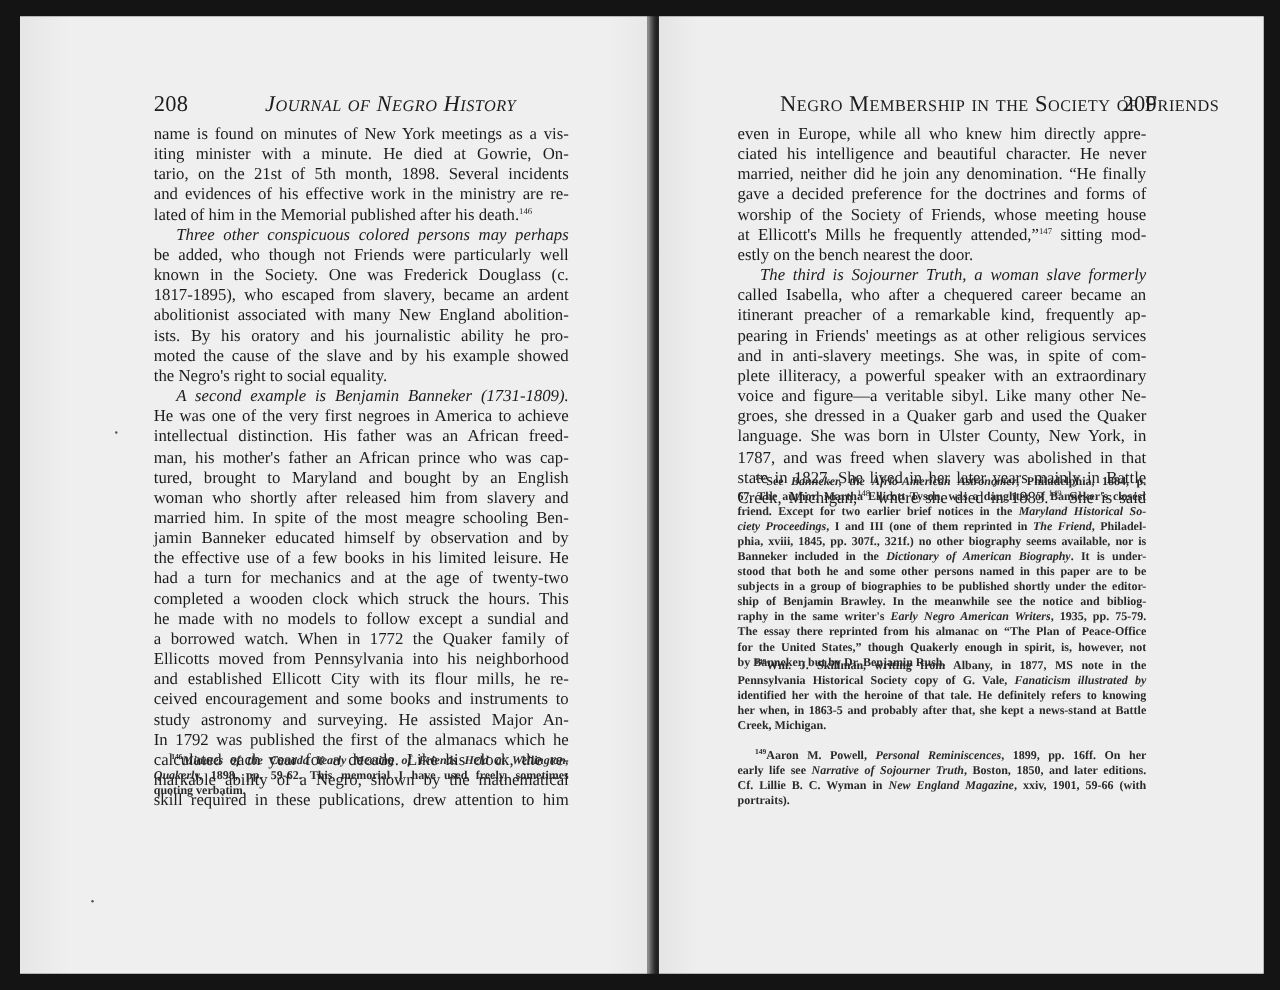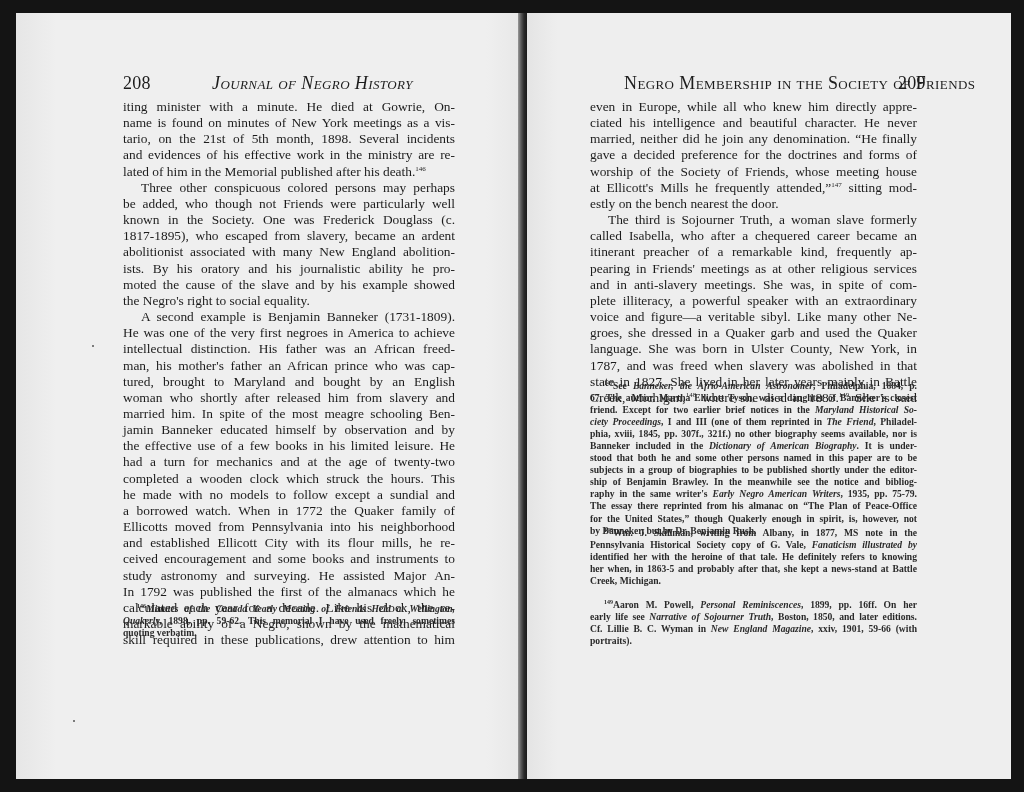--- a/index.html
+++ b/index.html
@@ -18,21 +18,21 @@
   }
   .running-head {
     position:absolute; font-size:18px; letter-spacing:0.2px;
   }
   .sc { font-variant: small-caps; letter-spacing:0.4px; }
   .body-text {
     position:absolute; font-size:13.4px; line-height:16.15px; text-align:justify;
   }
   .body-text .line { display:block; white-space:nowrap; text-align-last:justify; }
   .body-text .line.last { text-align-last:left; }
-  .body-text .line.indent { text-indent:18px; }
+  .body-text .line.indent { text-indent:18px;font-style:italic; }
   .fn {
     position:absolute; font-size:9.6px; line-height:12.05px; font-weight:bold; color:#2a2a2a;
   }
   .fn .line { display:block; white-space:nowrap; text-align:justify; text-align-last:justify; }
   .fn .line.last { text-align-last:left; }
   .fn .line.indent { text-indent:14px; }
   sup { font-size:7px; vertical-align:5px; line-height:0; }
   .fn sup { font-size:6px; vertical-align:4px; }
   i { font-style:italic; }
   .speck { position:absolute; width:2px; height:2px; background:#555; border-radius:1px; }
@@ -41,22 +41,22 @@
 <body>
 
 <div id="left-page" class="page"></div>
 <div id="right-page" class="page"></div>
 <div id="gutter"></div>
 
 <div class="running-head" style="left:123px; top:73px;">208</div>
 <div class="running-head sc" style="left:212px; top:73px;font-style:italic;">Journal of Negro History</div>
 
 <div class="body-text" style="left:123px; top:99px; width:332px;">
+  <span class="line">name is found on minutes of New York meetings as a vis-</span>
   <span class="line">iting minister with a minute.  He died at Gowrie, On-</span>
-  <span class="line">name is found on minutes of New York meetings as a vis-</span>
   <span class="line">tario, on the 21st of 5th month, 1898.  Several incidents</span>
   <span class="line">and evidences of his effective work in the ministry are re-</span>
   <span class="line last"><span>lated of him in the Memorial published after his death.</span><sup>146</sup></span>
   <span class="line indent">Three other conspicuous colored persons may perhaps</span>
   <span class="line">be added, who though not Friends were particularly well</span>
   <span class="line">known in the Society.  One was Frederick Douglass (c.</span>
   <span class="line">1817-1895), who escaped from slavery, became an ardent</span>
   <span class="line">abolitionist associated with many New England abolition-</span>
   <span class="line">ists.  By his oratory and his journalistic ability he pro-</span>
   <span class="line">moted the cause of the slave and by his example showed</span>

